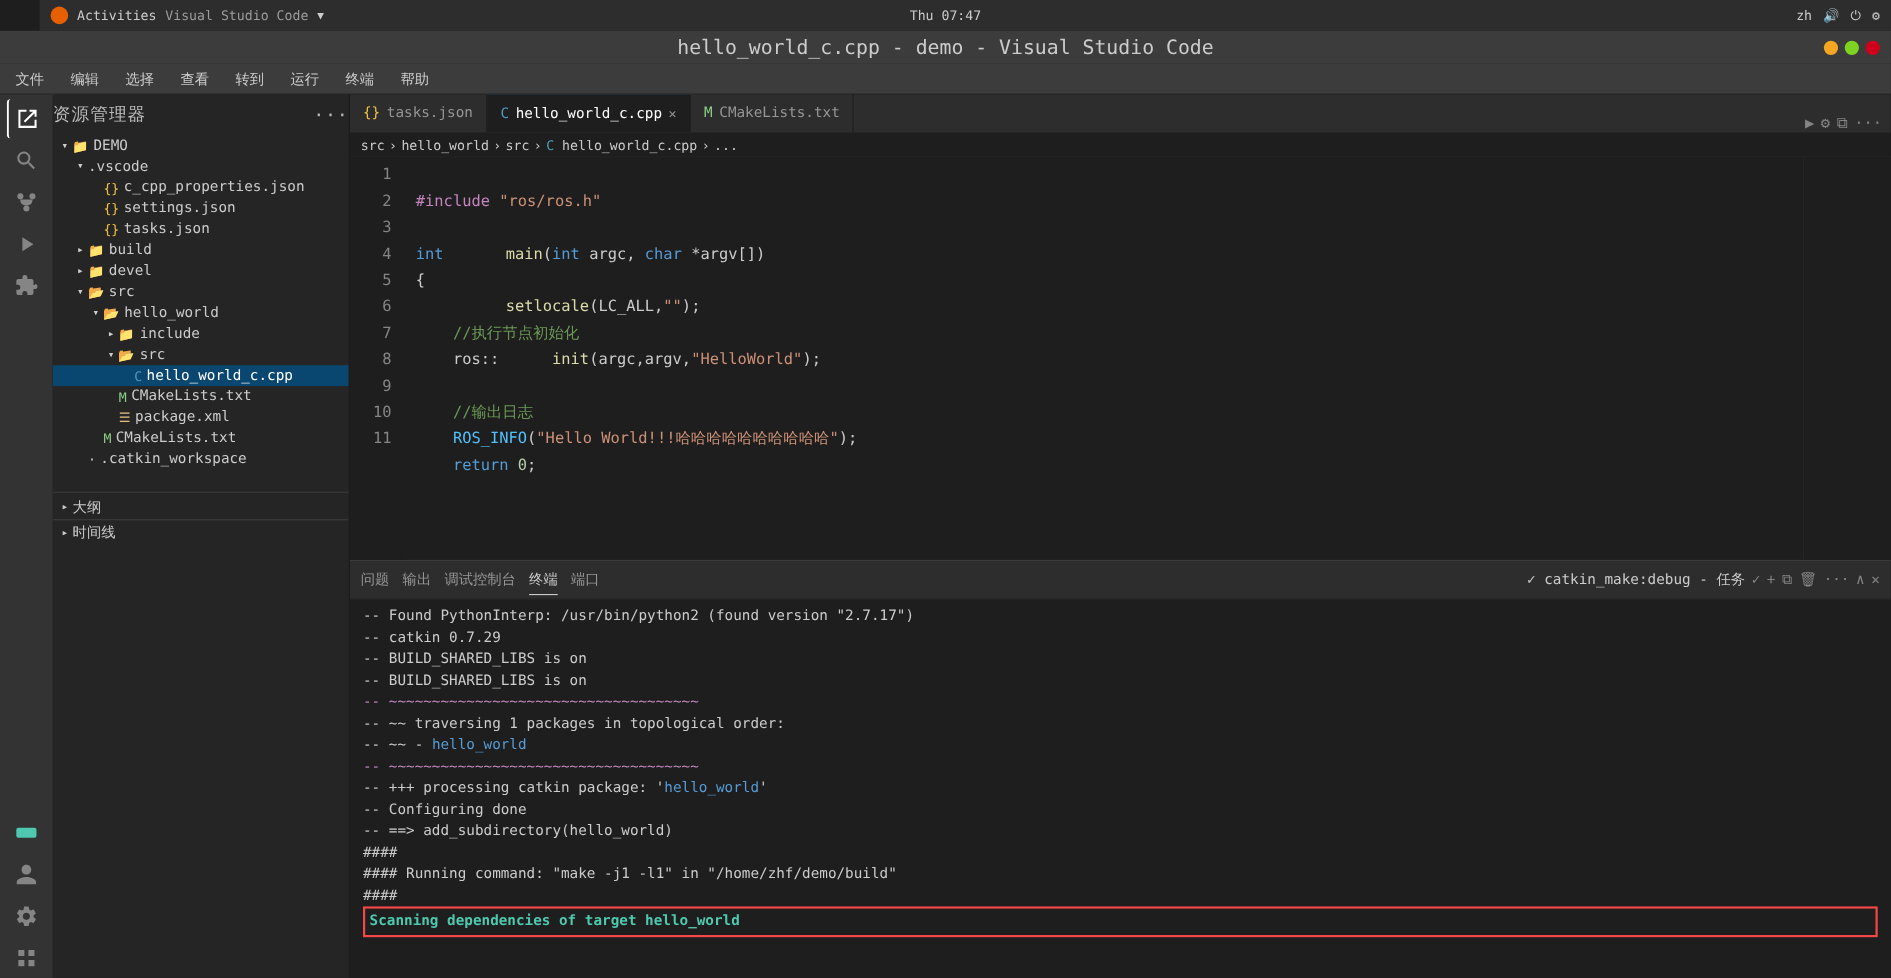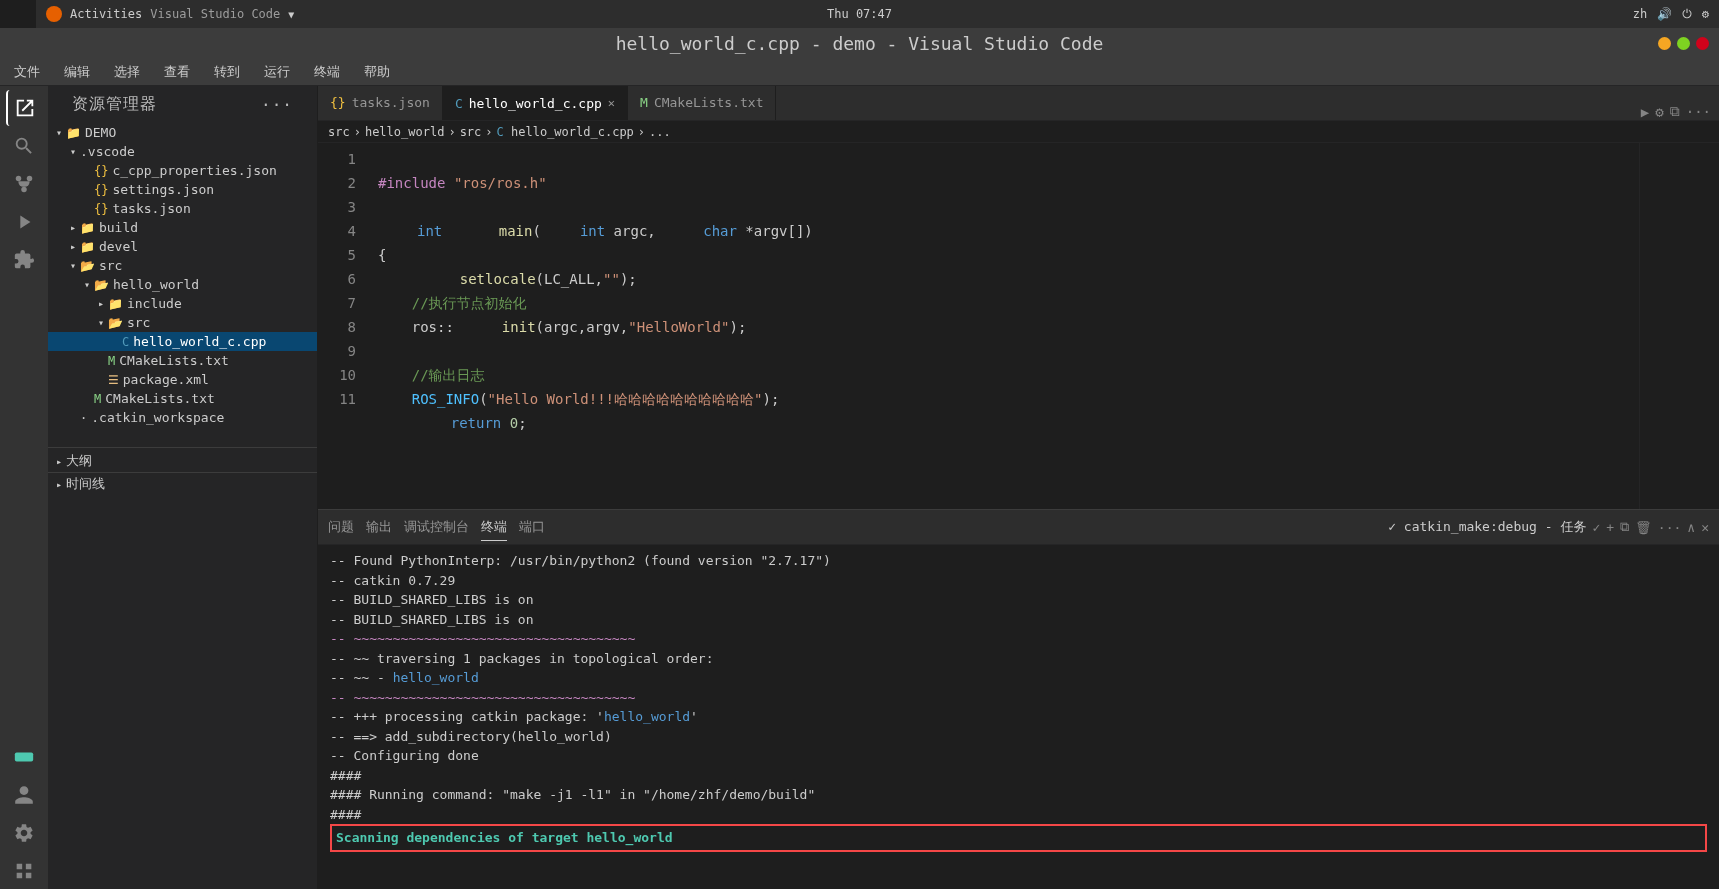--- a/index.html
+++ b/index.html
@@ -101,21 +101,21 @@
     
     .sidebar {
       width: 270px;
       background: #252526;
       display: flex;
       flex-direction: column;
       border-right: 1px solid #1e1e1e;
       overflow-y: auto;
     }
     .sidebar-header {
-      padding: 8px 24px;
+      padding: 8px 0;
       font-size: 11px;
       text-transform: uppercase;
       letter-spacing: 1px;
       color: #bbbbbb;
       display: flex;
       align-items: center;
       justify-content: space-between;
       gap: 28px;
     }
     .sidebar-header span { font-size: 16px; cursor: pointer; }
@@ -211,21 +211,21 @@
       flex: 1;
       padding: 4px 0 4px 12px;
       font-size: 14px;
       line-height: 24px;
       overflow: auto;
       white-space: pre;
       font-family: 'Consolas', monospace;
     }
 
     
-    .kw { color: #569cd6; margin-left: 39px; }
+    .kw { color: #569cd6; }
     .fn { color: #dcdcaa; margin-left: 48px; }
     .str { color: #ce9178; }
     .cmt { color: #6a9955; }
     .num { color: #b5cea8; }
     .macro { color: #4fc1ff; }
     .pp { color: #c586c0; }
 
     
     .terminal-panel {
       height: 380px;
@@ -603,22 +603,22 @@
       <div class="terminal-content">
         <div class="terminal-line">-- Found PythonInterp: /usr/bin/python2 (found version "2.7.17")</div>
         <div class="terminal-line">-- catkin 0.7.29</div>
         <div class="terminal-line">-- BUILD_SHARED_LIBS is on</div>
         <div class="terminal-line">-- BUILD_SHARED_LIBS is on</div>
         <div class="terminal-line"><span class="t-pink">-- ~~~~~~~~~~~~~~~~~~~~~~~~~~~~~~~~~~~~</span></div>
         <div class="terminal-line">--  ~~  traversing 1 packages in topological order:</div>
         <div class="terminal-line">--  ~~  - <span class="t-blue">hello_world</span></div>
         <div class="terminal-line"><span class="t-pink">-- ~~~~~~~~~~~~~~~~~~~~~~~~~~~~~~~~~~~~</span></div>
         <div class="terminal-line">--  +++ processing catkin package: '<span class="t-blue">hello_world</span>'</div>
+        <div class="terminal-line">-- Configuring done</div>
         <div class="terminal-line">--  ==&gt; add_subdirectory(hello_world)</div>
-        <div class="terminal-line">-- Configuring done</div>
         <div class="terminal-line">####</div>
         <div class="terminal-line">#### Running command: "make -j1 -l1" in "/home/zhf/demo/build"</div>
         <div class="terminal-line">####</div>
         <div style="border: 2px solid #f44747; padding: 2px 4px;">
           <div class="terminal-line" style="color:#4ec9b0; font-weight:bold;">Scanning dependencies of target hello_world</div>
 
         </div>
 
       </div>
     </div>

